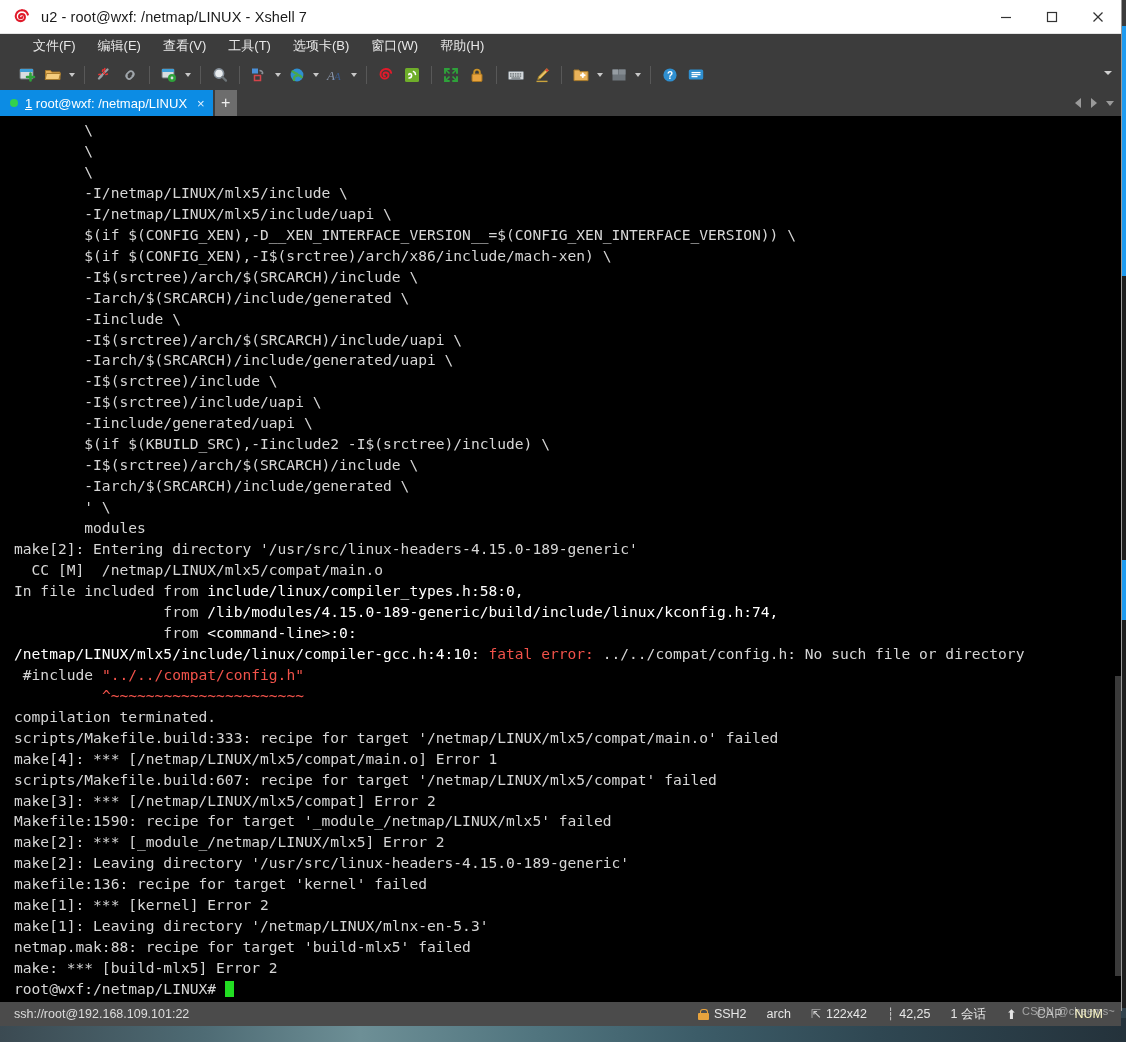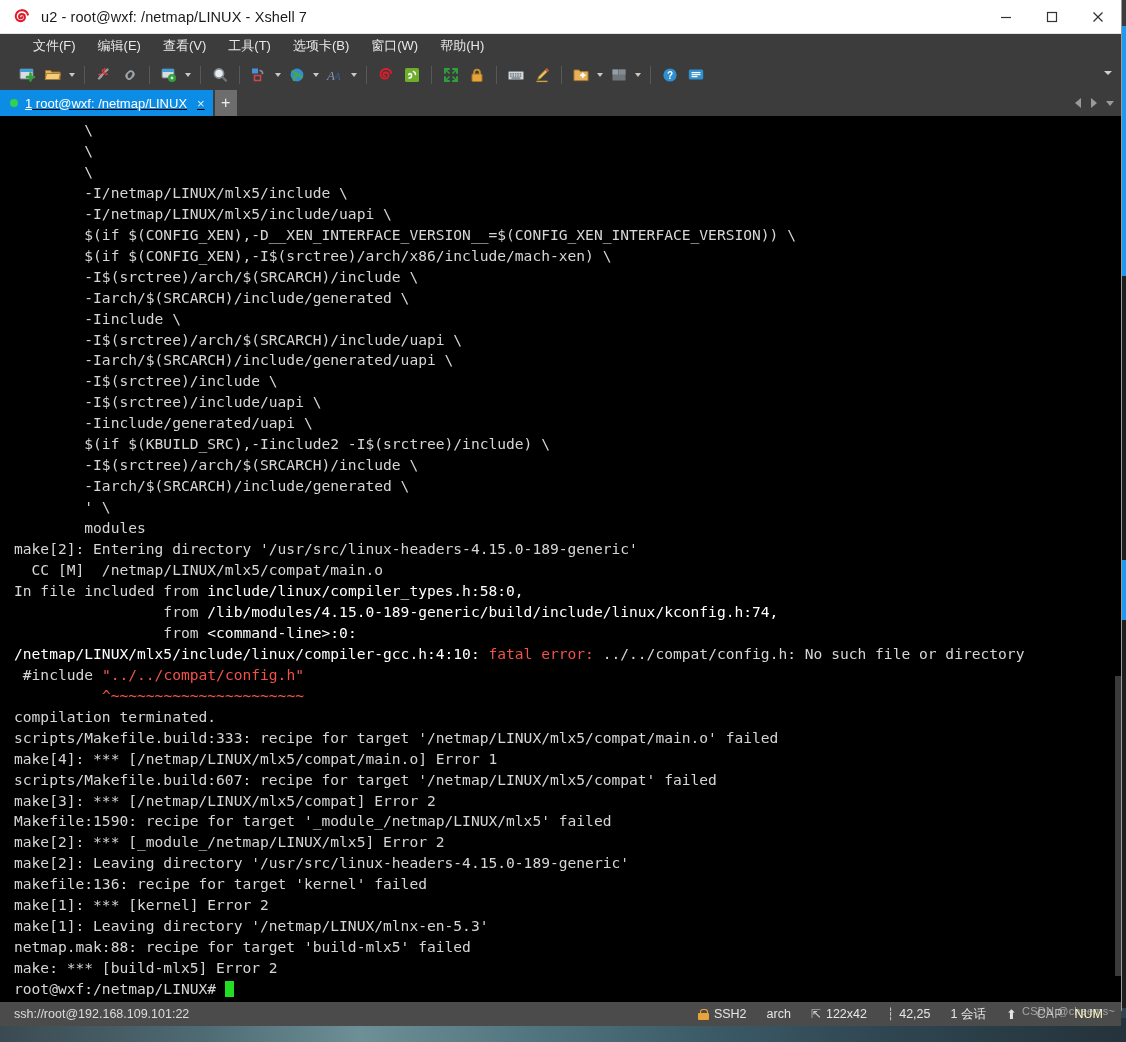--- a/index.html
+++ b/index.html
@@ -45,21 +45,21 @@
   .tbi{width:26px;height:24px;display:flex;align-items:center;justify-content:center;position:relative;}
   .caret{width:12px;height:24px;display:flex;align-items:center;justify-content:center;}
   .caret i{display:block;width:0;height:0;border-left:3.5px solid transparent;border-right:3.5px solid transparent;border-top:4px solid #c8c8c8;}
   .tsep{width:1px;height:18px;background:#585858;margin:0 6px;}
   #tb-right{position:absolute;right:6px;top:0;height:30px;display:flex;align-items:flex-start;}
   #tb-right .dncaret{margin-top:11px;width:14px;display:flex;justify-content:center;}
   #tb-right .dncaret i{width:0;height:0;border-left:4px solid transparent;border-right:4px solid transparent;border-top:4.5px solid #d0d0d0;}
 
   
   #tabbar{height:26px;background:#3c3c3c;display:flex;align-items:stretch;position:relative;}
-  #tab1{background:#0c8ce4;display:flex;align-items:center;padding:0 8px 0 10px;height:26px;text-decoration:underline;}
+  #tab1{background:#0c8ce4;display:flex;align-items:center;padding:0 8px 0 10px;height:26px;}
   #tab1 .dot{width:8px;height:8px;border-radius:50%;background:#33d14d;margin-right:7px;}
   #tab1 .lbl{font-size:13px;color:#ffffff;white-space:nowrap;}
   #tab1 .lbl u{text-decoration:underline;}
   #tab1 .x{color:#dff0ff;font-size:13px;margin-left:10px;}
   #tabadd{width:22px;display:flex;align-items:center;justify-content:center;background:#6d6d6d;color:#f0f0f0;font-size:16px;line-height:1;margin-left:2px;height:26px;}
   #tabnav{position:absolute;right:4px;top:0;height:26px;display:flex;align-items:center;gap:2px;}
   .tnav{width:14px;height:26px;display:flex;align-items:center;justify-content:center;}
   .tnav i.l{width:0;height:0;border-top:5px solid transparent;border-bottom:5px solid transparent;border-right:6px solid #9a9a9a;}
   .tnav i.r{width:0;height:0;border-top:5px solid transparent;border-bottom:5px solid transparent;border-left:6px solid #9a9a9a;}
   .tnav i.d{width:0;height:0;border-left:4px solid transparent;border-right:4px solid transparent;border-top:5px solid #9a9a9a;}

